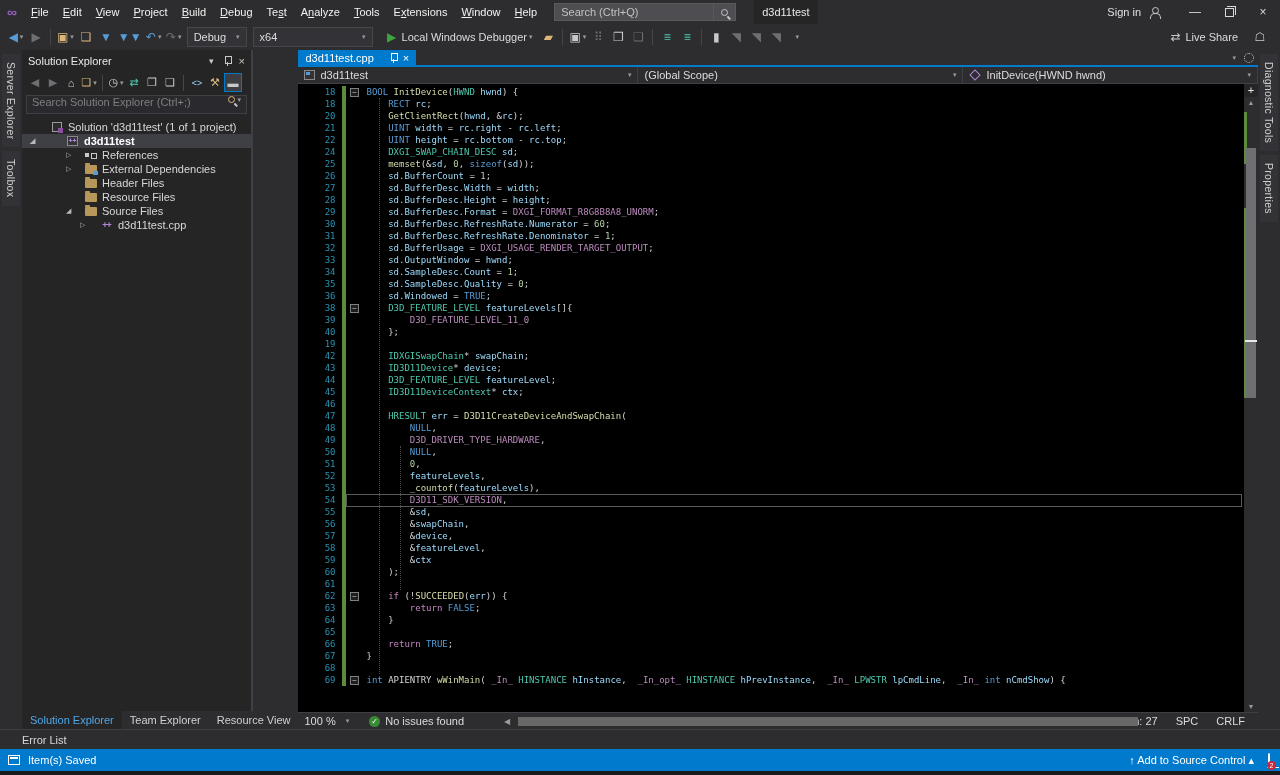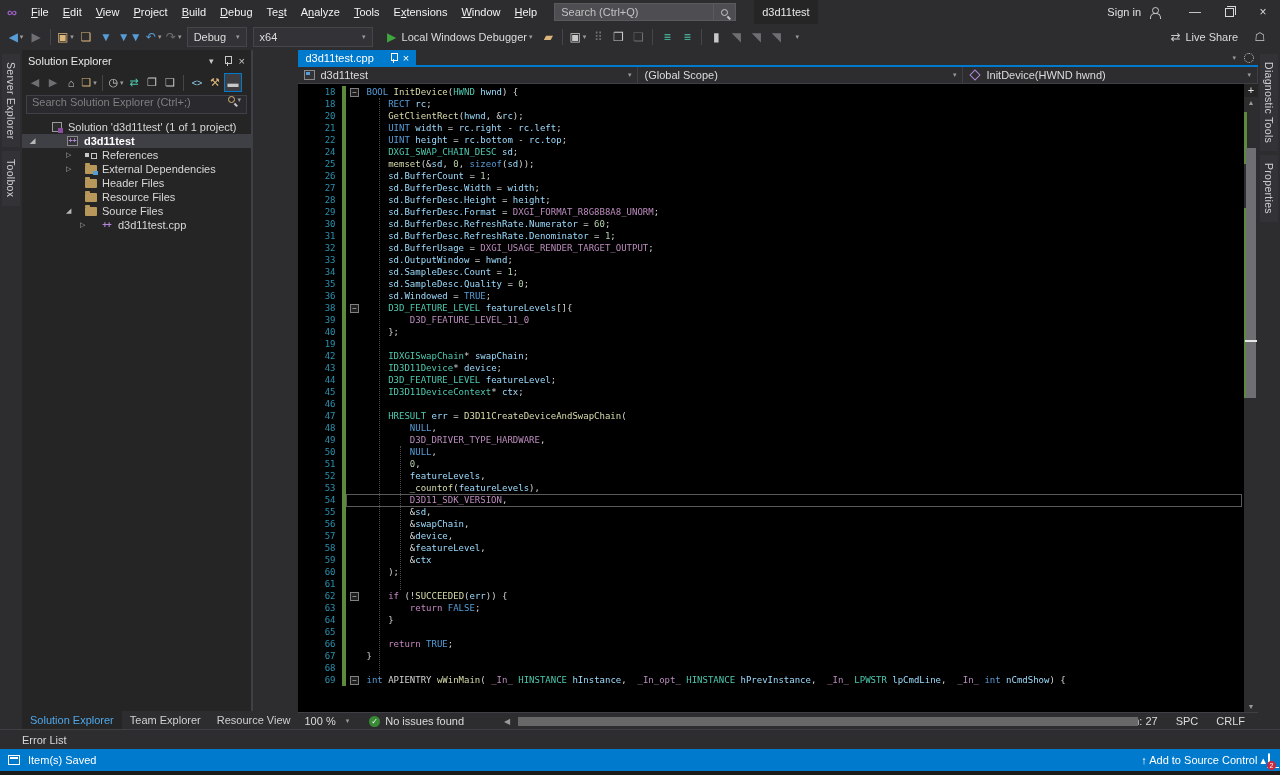--- a/index.html
+++ b/index.html
@@ -129,21 +129,21 @@
   .hsb-arr { color:#9A9A9A; font-size:8px; margin-left:40px; }
   .hsb { position:relative; height:9px; flex:1; margin:0 6px; background:#2D2D30; }
   .hsb .thumb { position:absolute; top:0; height:9px; left:2px; width:620px; background:#686868; }
   .ebstat { display:flex; gap:0; margin-right:4px; }
   .ebstat span { padding:0 9px; color:#DCDCDC; }
 
   
   .statusbar { height:22px; background:#007ACC; display:flex; align-items:center; color:#FFFFFF; padding:0 10px 0 8px; position:relative; }
   .sb-ic { width:12px; height:10px; border:1px solid #fff; margin-right:8px; position:relative; }
   .sb-ic::after { content:""; position:absolute; left:1px; top:1px; right:1px; height:2px; background:#fff; }
-  .sb-right { position:absolute; right:10px; display:flex; align-items:center; gap:2px; }
+  .sb-right { position:absolute; right:10px; display:flex; align-items:center; gap:14px; }
   .bell { width:10px; height:9px; border:1px solid #fff; border-radius:5px 5px 0 0; position:relative; }
   .bell::after { content:""; position:absolute; left:-2px; bottom:-2px; width:12px; height:1px; background:#fff; }
   .badge { position:absolute; right:-6px; bottom:-4px; background:#C8273D; color:#fff; border-radius:50%; width:9px; height:9px; font-size:7px; line-height:9px; text-align:center; }
   .taskbar-strip { height:4px; background:#1B1B1B; }
 </style>
 </head>
 <body>
 
 <div class="titlebar">
   <div class="vslogo">∞</div>

